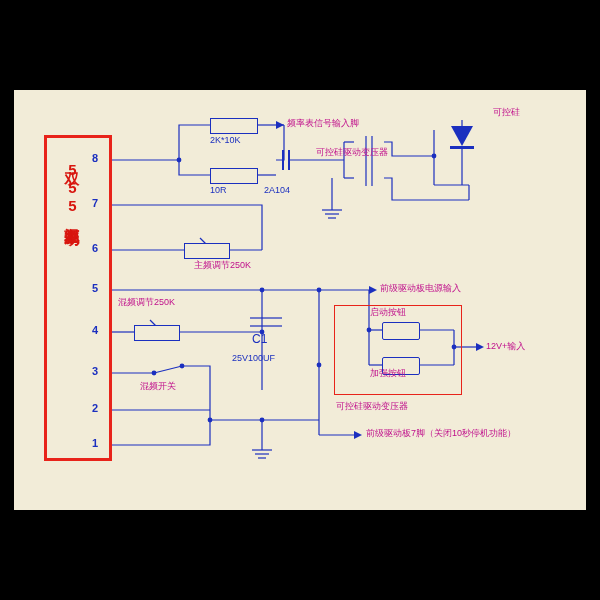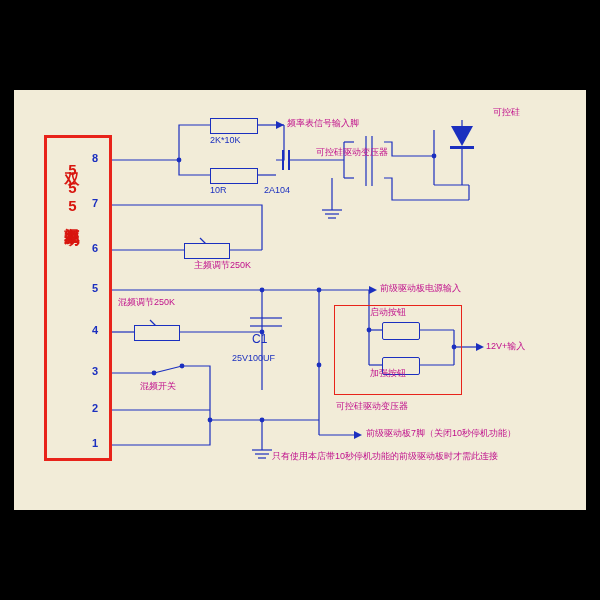--- a/index.html
+++ b/index.html
@@ -178,16 +178,15 @@
 
     <div class="thinred" style="left:320px;top:215px;width:126px;height:88px;"></div>
     <div class="btn" style="left:368px;top:232px;width:36px;height:16px;"></div>
     <div class="btn" style="left:368px;top:267px;width:36px;height:16px;"></div>
     <div class="lbl mag" style="left:356px;top:218px;">启动按钮</div>
     <div class="lbl mag" style="left:356px;top:262px;margin-top:17px;">加强按钮</div>
     <div class="lbl mag" style="left:472px;top:252px;">12V+输入</div>
     <div class="lbl mag" style="left:322px;top:312px;">可控硅驱动变压器</div>
 
     <div class="lbl mag" style="left:352px;top:339px;">前级驱动板7脚（关闭10秒停机功能）</div>
-    <div class="lbl mag" style="left:258px;top:362px;">只有使用本店带10秒停机功能的前级驱动板时才需此连接</div>
 
   </div>
 </div>
 
 </body></html>

